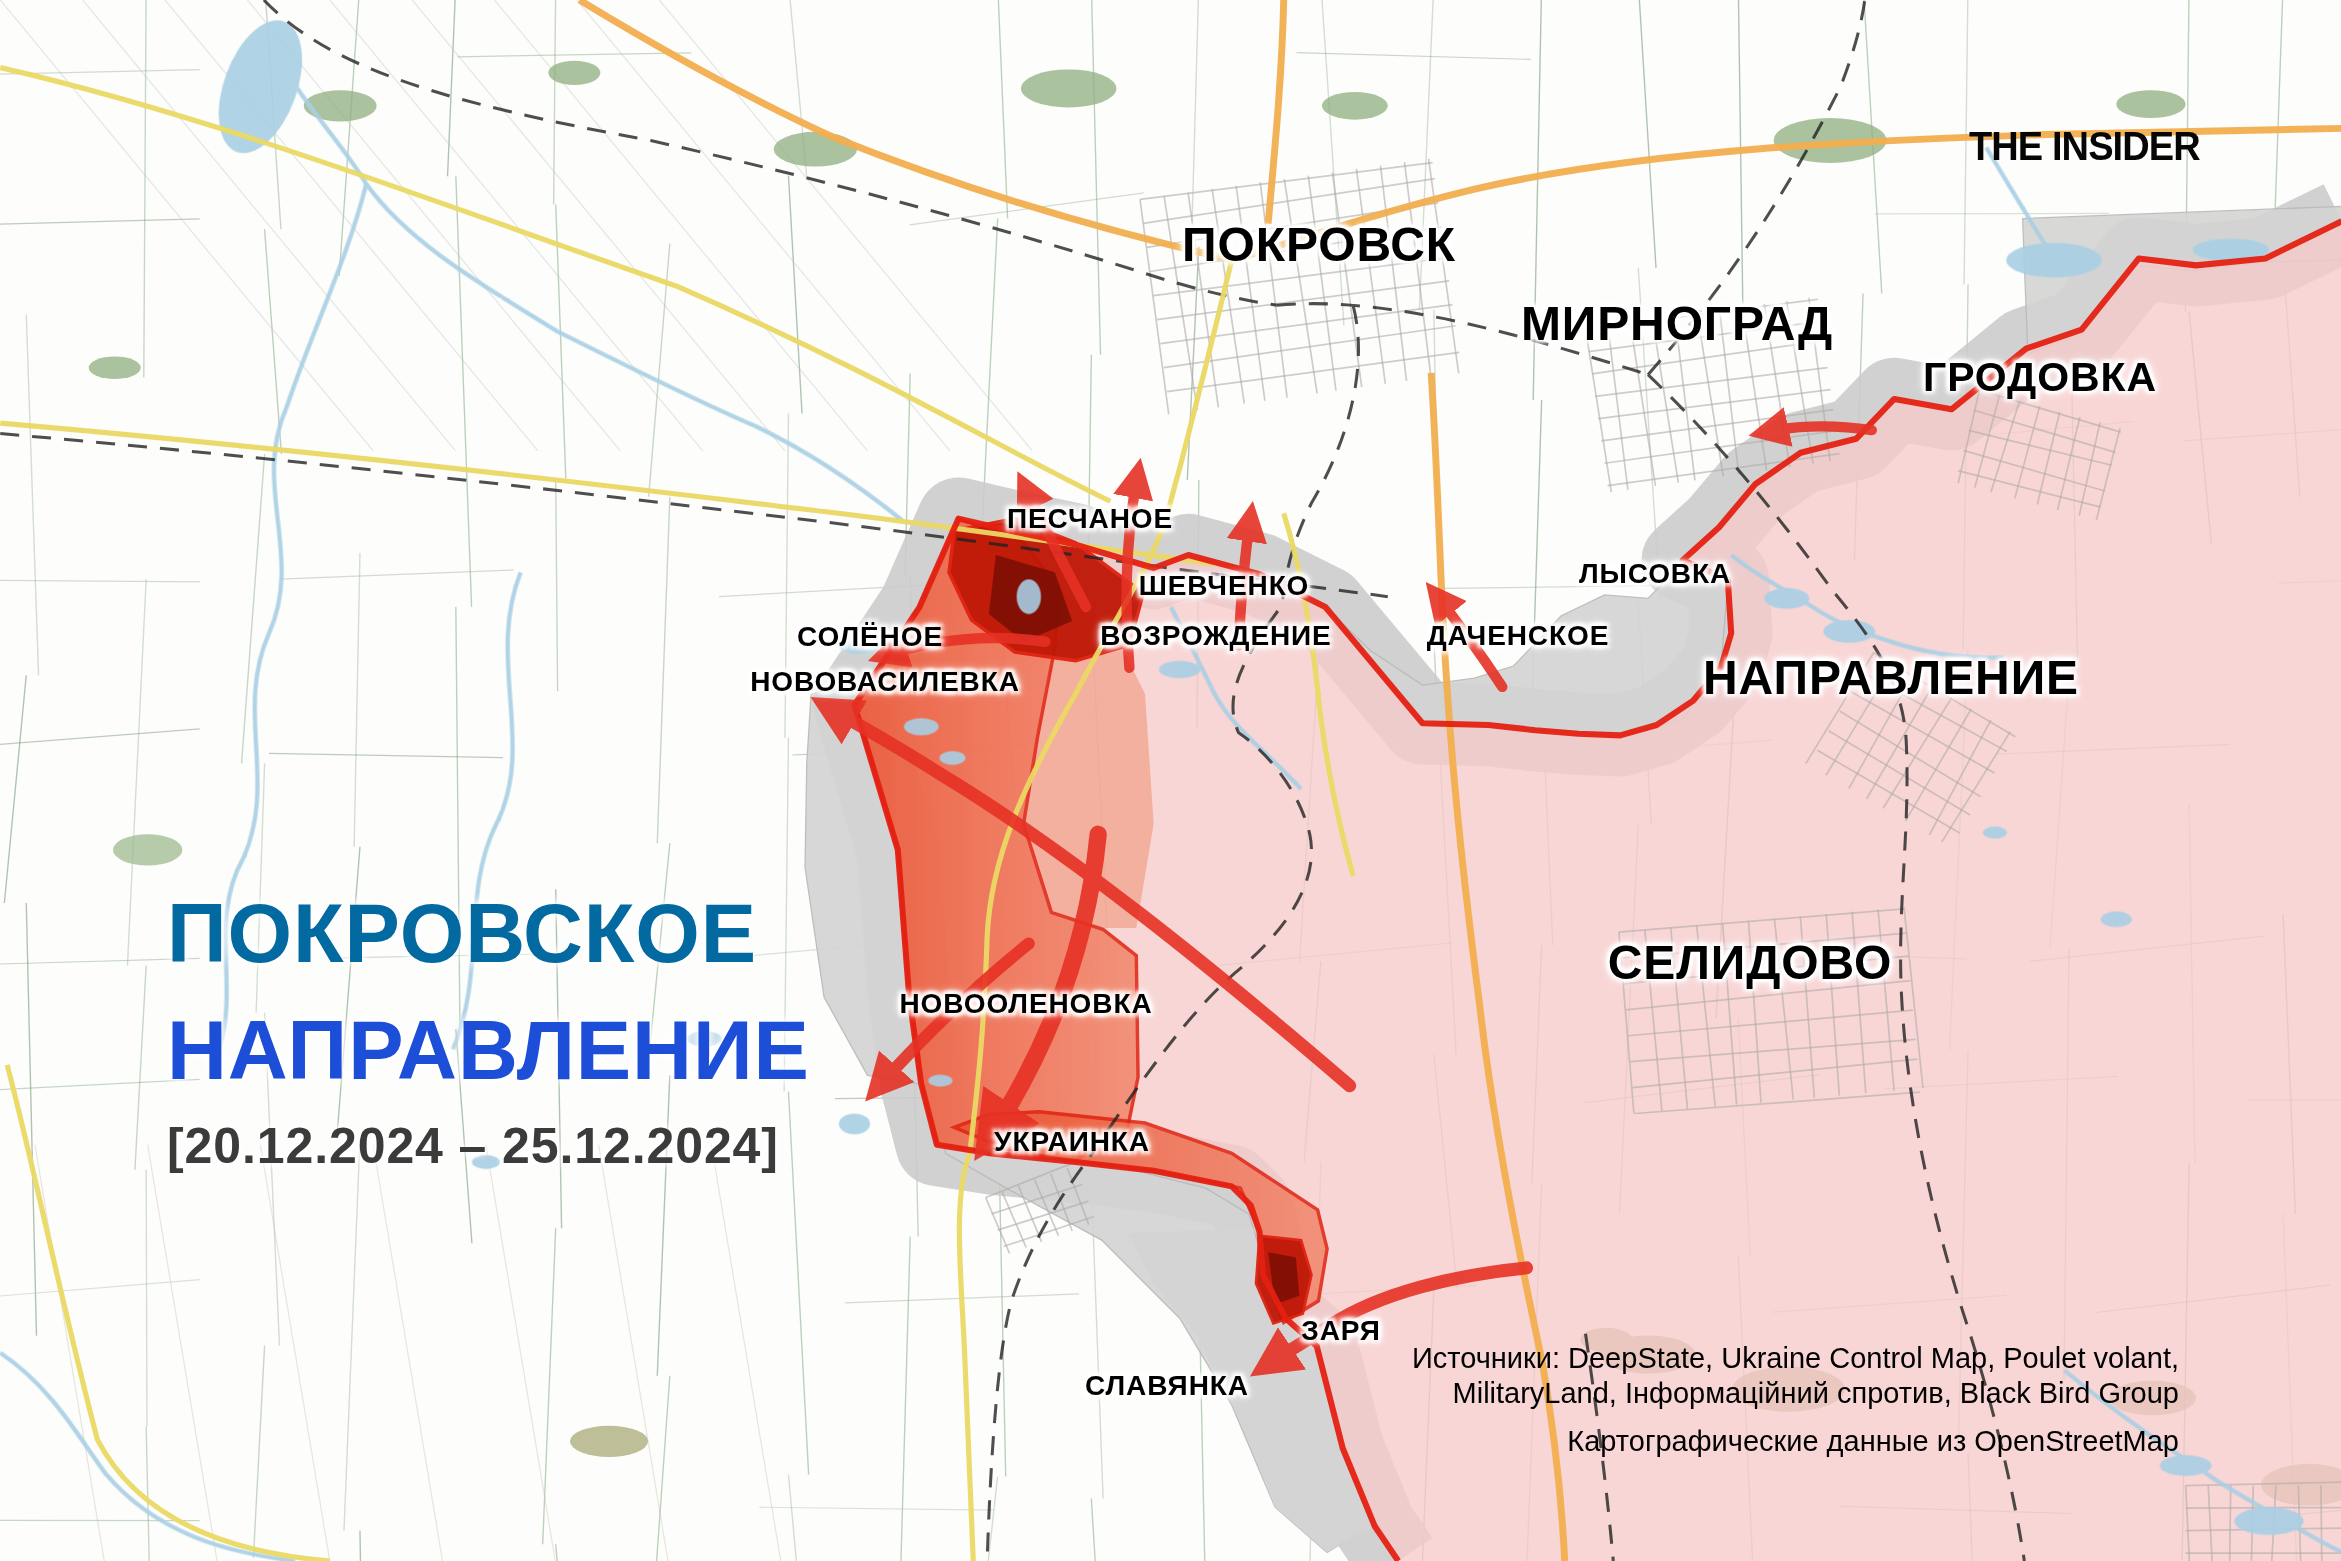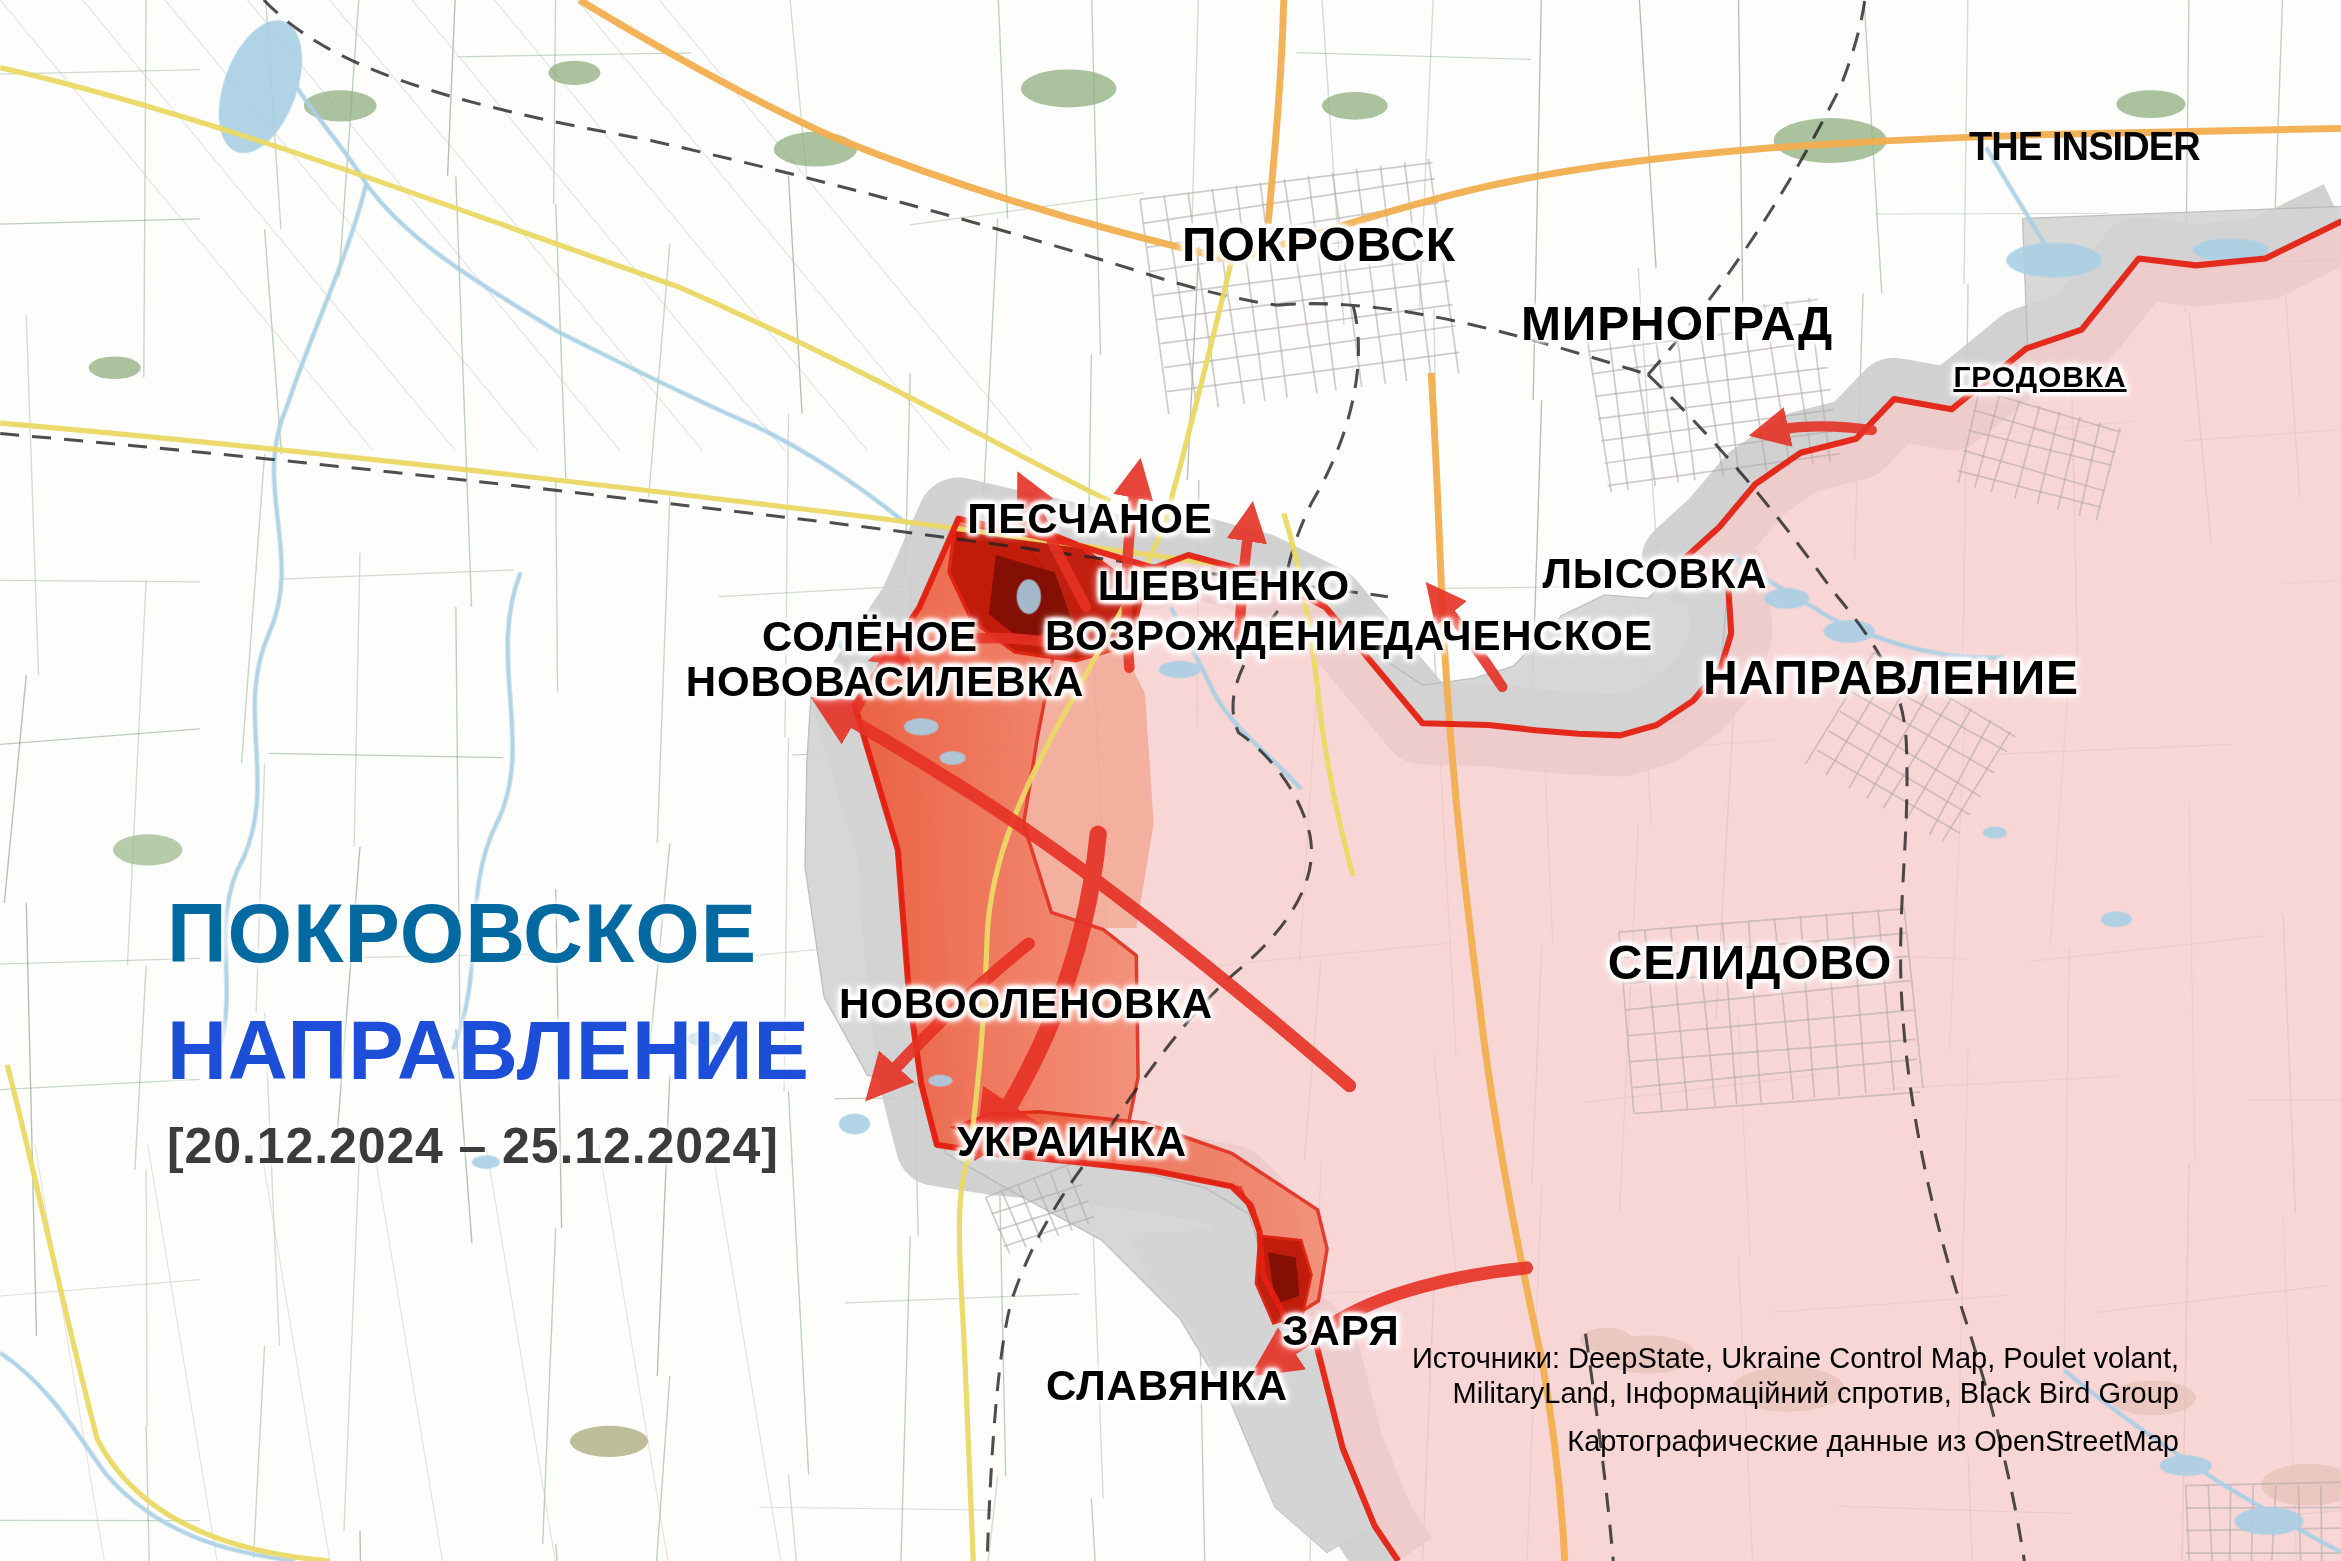--- a/index.html
+++ b/index.html
@@ -7,22 +7,22 @@
        font-family:"Liberation Sans","DejaVu Sans",sans-serif;}
   #stage{position:absolute;inset:0;width:2342px;height:1561px;}
   svg{position:absolute;left:0;top:0;}
 
   
   .lbl{position:absolute;transform:translate(-50%,-50%);white-space:nowrap;
        font-weight:bold;color:#000000;letter-spacing:0.9px;
        text-shadow:-2.6px -2.6px 3.5px #fff,2.6px -2.6px 3.5px #fff,-2.6px 2.6px 3.5px #fff,
                    2.6px 2.6px 3.5px #fff,0 0 8.7px #fff,0 0 12px #fff;}
   .lbl.big{font-size:48px;}
-  .lbl.med{font-size:30px;text-decoration:underline;}
-  .lbl.small{font-size:42px;}
+  .lbl.med{font-size:41px;}
+  .lbl.small{font-size:28px;}
 
   .p-pokrovsk{left:1319px;top:244px}
   .p-mirnograd{left:1677px;top:323px}
   .p-grodovka{left:2040px;top:377px}
   .p-peschanoe{left:1090px;top:519px}
   .p-shevchenko{left:1224px;top:586px}
   .p-lysovka{left:1655px;top:574px}
   .p-solenoe{left:870px;top:637px}
   .p-vozrozhdenie{left:1216px;top:636px}
   .p-dachenskoe{left:1518px;top:636px}

